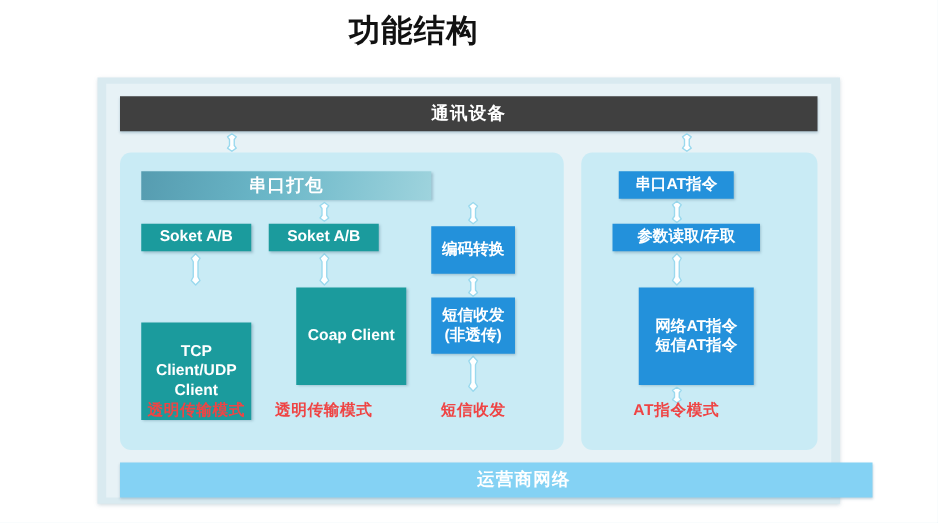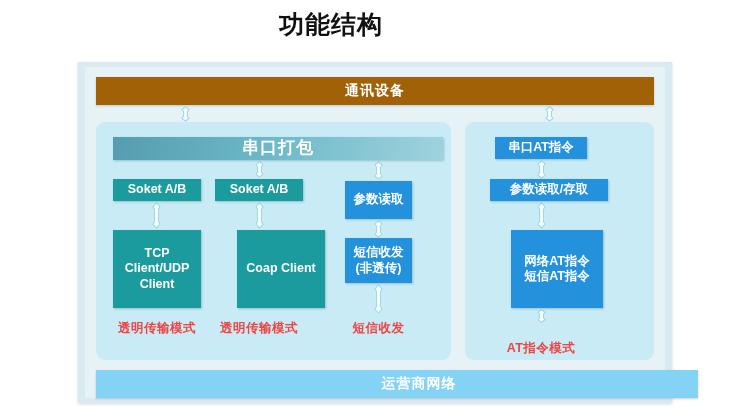--- a/index.html
+++ b/index.html
@@ -56,21 +56,21 @@
     font-size: 14px;
     font-weight: bold;
     display: flex;
     align-items: center;
     justify-content: center;
     letter-spacing: 1px;
     box-shadow: 0 1px 2px rgba(60,110,140,0.30);
   }
   #band-top {
     top: 77px;
-    background: #a16207;
+    background: #404040;
   }
   #band-bottom {
     top: 370px;
     background: #84d2f4;
     padding-left: 44px;
   }
 
   
   .panel {
     position: absolute;
@@ -93,21 +93,21 @@
     font-weight: bold;
     line-height: 1.22;
     box-shadow: 1px 1px 2px rgba(70,110,130,0.35);
     box-sizing: border-box;
   }
   .box.teal      { background: #1b9b9d; }
   .box.blue      { background: #2391db; }
   .box.gradbar   { background: linear-gradient(100deg, #569cb0 0%, #6bb7c8 45%, #9ed3dd 100%); }
 
   
-  #box-serial-pack { left: 113px; top: 137px; width: 330px; height: 23px; font-size: 17px; letter-spacing: 1px; }
+  #box-serial-pack { left: 113px; top: 137px; width: 232px; height: 23px; font-size: 14px; letter-spacing: 1px; }
 
   #box-soket-a { left: 113px; top: 179px; width: 88px; height: 22px; font-size: 12.5px; }
   #box-soket-b { left: 215px; top: 179px; width: 88px; height: 22px; font-size: 12.5px; }
   #box-encode  { left: 345px; top: 181px; width: 67px; height: 38px; font-size: 12.5px; }
 
   #box-tcp     { left: 113px; top: 230px; width: 88px; height: 78px; font-size: 12.5px; }
   #box-coap    { left: 208px; top: 230px; width: 88px; height: 78px; font-size: 12.5px; margin-left: 29px; }
   #box-sms     { left: 345px; top: 238px; width: 67px; height: 45px; font-size: 12.5px; }
 
   
@@ -121,21 +121,21 @@
     text-align: center;
     color: #ef4444;
     font-size: 12.5px;
     font-weight: bold;
     letter-spacing: .5px;
     white-space: nowrap;
   }
   #foot-tcp  { left: 103px; top: 320px; width: 108px; }
   #foot-coap { left: 205px; top: 320px; width: 108px; }
   #foot-sms  { left: 336px; top: 320px; width: 85px;  }
-  #foot-at   { left: 488px; top: 340px; width: 106px; }
+  #foot-at   { left: 488px; top: 320px; width: 106px; }
 
   
   .conn {
     position: absolute;
     width: 11px;
   }
   .conn svg { display: block; width: 11px; height: 100%; }
 </style>
 </head>
 <body>
@@ -204,23 +204,23 @@
 <div class="conn" style="left:536px; top:309px; height:14px;">
   <svg viewBox="0 0 11 14" preserveAspectRatio="none">
     <path d="M5.5 0.8 L2 3.2 L3.6 5.2 L3.6 8.8 L2 10.8 L5.5 13.2 L9 10.8 L7.4 8.8 L7.4 5.2 L9 3.2 Z" fill="#ffffff" stroke="#9ad9ee" stroke-width="1.1" stroke-linejoin="round"></path>
   </svg>
 </div>
 
 <div class="box gradbar" id="box-serial-pack">串口打包</div>
 
 <div class="box teal" id="box-soket-a">Soket A/B</div>
 <div class="box teal" id="box-soket-b">Soket A/B</div>
-<div class="box blue" id="box-encode">参数读取</div>
-
-<div class="box teal" id="box-tcp" style="white-space:pre-line;">TCP
+<div class="box blue" id="box-encode">编码转换</div>
+
+<div class="box teal" id="box-tcp" style="white-space:pre-line;margin-top:28px;">TCP
 Client/UDP
 Client</div>
 <div class="box teal" id="box-coap">Coap Client</div>
 <div class="box blue" id="box-sms" style="white-space:pre-line;">短信收发
 (非透传)</div>
 
 <div class="box blue" id="box-at-serial">串口AT指令</div>
 <div class="box blue" id="box-at-param">参数读取/存取</div>
 <div class="box blue" id="box-at-net" style="white-space:pre-line;">网络AT指令
 短信AT指令</div>

